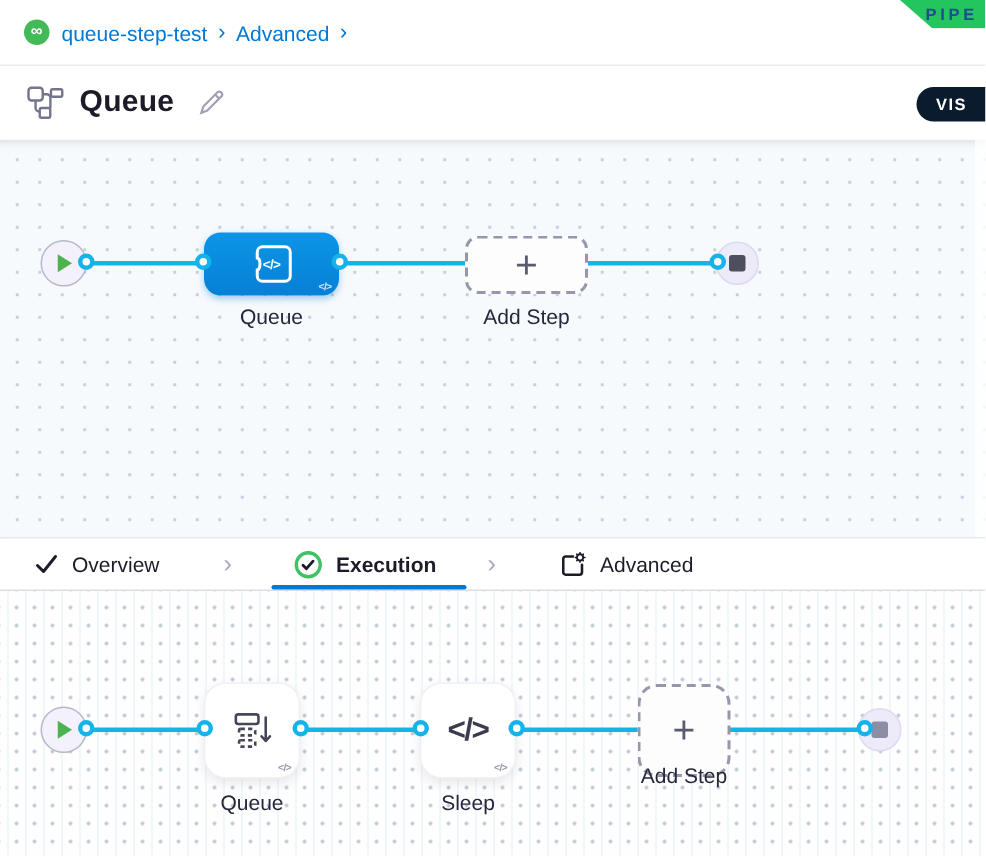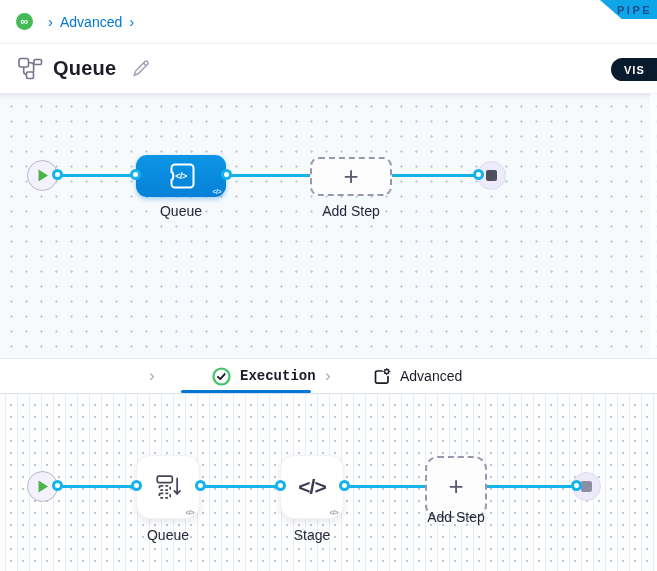--- a/index.html
+++ b/index.html
@@ -9,21 +9,21 @@
   
   .breadcrumb-bar { position:absolute; left:0; top:0; width:657px; height:44px;
     background:#fff; border-bottom:1px solid #ebecf1; display:flex; align-items:center; padding-left:16px; }
   .logo-circle { width:17px; height:17px; border-radius:50%; background:#42ba57;
     display:flex; align-items:center; justify-content:center; margin-right:8px; flex:0 0 auto; }
   .logo-circle span { color:#fff; font-size:11px; font-weight:bold; line-height:1; }
   .crumb-link { color:#0278d5; font-size:14px; cursor:pointer; }
   .crumb-sep { color:#0278d5; font-size:15px; margin:0 7px; }
 
   .studio-ribbon { position:absolute; right:0; top:0; width:57px; height:19px;
-    background:#0ea5e9; clip-path:polygon(0 0, 100% 0, 100% 100%, 38% 100%);
+    background:#22c55e; clip-path:polygon(0 0, 100% 0, 100% 100%, 38% 100%);
     display:flex; align-items:center; }
   .studio-ribbon span { color:#204b8d; font-size:11px; font-weight:bold; letter-spacing:2.5px; padding-left:17px; white-space:nowrap; }
 
   
   .title-bar { position:absolute; left:0; top:44px; width:657px; height:49px; background:#fff;
     display:flex; align-items:center; padding-left:18px; }
   .pipe-icon { margin-right:10px; display:flex; }
   .page-title { font-size:20px; font-weight:bold; color:#1c1c28; letter-spacing:.2px; }
   .edit-pencil { margin-left:14px; display:flex; cursor:pointer; }
   .view-toggle { position:absolute; left:611px; top:58px; width:60px; height:23px; background:#0a1b2d;
@@ -88,20 +88,21 @@
 </style>
 </head>
 <body>
 
 <div id="app">
 
   <div class="breadcrumb-bar">
     <div class="logo-circle">
       <span>∞</span>
     </div>
+    <span class="crumb-link">queue-step-test</span>
     <span class="crumb-sep">›</span>
     <span class="crumb-link">Advanced</span>
     <span class="crumb-sep">›</span>
   </div>
   <div class="studio-ribbon">
     <span>PIPE</span>
   </div>
 
   <div class="title-bar">
     <span class="pipe-icon">
@@ -156,22 +157,28 @@
 
     <div class="conn-dot" style="left:52px; top:76px;"></div>
     <div class="conn-dot" style="left:130px; top:76px;"></div>
     <div class="conn-dot" style="left:221px; top:76px;"></div>
     <div class="conn-dot" style="left:473px; top:76px;"></div>
 
     <div class="scroll-strip"></div>
   </div>
 
   <div class="tab-bar">
+    <div class="tab-item" style="left:23px;">
+      <svg width="16" height="14" viewBox="0 0 16 14">
+        <path d="M2 8 l4 4 8-10" stroke="#1c1c28" stroke-width="2" fill="none" stroke-linecap="round" stroke-linejoin="round"></path>
+      </svg>
+      <span class="tab-label">Overview</span>
+    </div>
     <div class="tab-sep" style="left:149px;">›</div>
-    <div class="tab-item" style="left:212px;font-family:Liberation Mono, monospace;">
+    <div class="tab-item" style="left:196px;">
       <svg width="19" height="19" viewBox="0 0 19 19">
         <circle cx="9.5" cy="9.5" r="8" fill="#fff" stroke="#3dc264" stroke-width="2.2"></circle>
         <path d="M6 9.8 l2.3 2.3 4.4-5" stroke="#1c1c28" stroke-width="1.9" fill="none" stroke-linecap="round" stroke-linejoin="round"></path>
       </svg>
       <span class="tab-label bold">Execution</span>
     </div>
     <div class="tab-sep" style="left:325px;">›</div>
     <div class="tab-item" style="left:373px;justify-content:flex-end;">
       <svg width="18" height="17" viewBox="0 0 18 17">
         <path d="M15 8.5 V13.5 a1.6 1.6 0 0 1 -1.6 1.6 H4.1 A1.6 1.6 0 0 1 2.5 13.5 V4.6 A1.6 1.6 0 0 1 4.1 3 H9" stroke="#1c1c28" stroke-width="1.7" fill="none" stroke-linecap="round"></path>
@@ -202,21 +209,21 @@
         <path d="M21.5 5 v14.5 M21.5 19.5 l-2.6-2.9 M21.5 19.5 l2.6-2.9" stroke-linecap="round" stroke-linejoin="round"></path>
       </svg>
       <span class="corner-code">&lt;/&gt;</span>
     </div>
     <div class="node-label" style="left:168px; top:133px;">Queue</div>
 
     <div class="step-card" style="left:280px; top:61px;">
       <span class="sleep-glyph">&lt;/&gt;</span>
       <span class="corner-code">&lt;/&gt;</span>
     </div>
-    <div class="node-label" style="left:312px; top:133px;">Stage</div>
+    <div class="node-label" style="left:312px; top:133px;">Sleep</div>
 
     <div class="add-box" style="left:425px; top:62px; width:62px; height:62px; border-radius:13px;">
       <span class="add-plus">+</span>
     </div>
     <div class="node-label" style="left:456px; top:115px;">Add Step</div>
 
     <div class="stop-node" style="left:572px; top:78px;">
       <span class="stop-square" style="background:#8c8ea3;"></span>
     </div>
 

